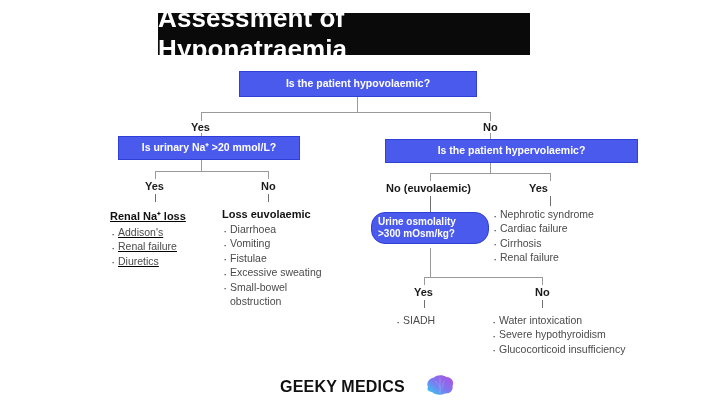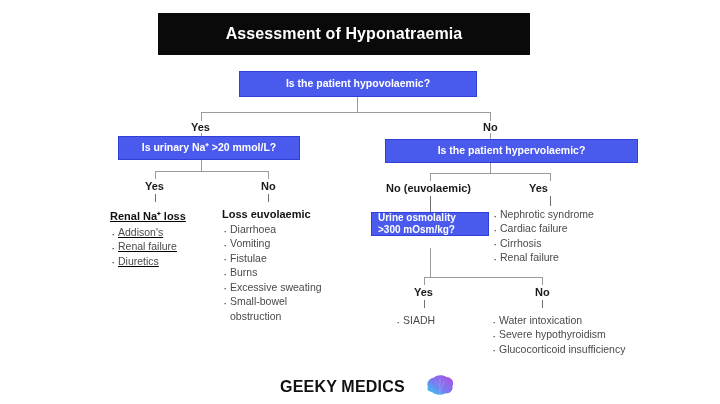--- a/index.html
+++ b/index.html
@@ -26,21 +26,21 @@
     top: 13px;
     width: 372px;
     height: 42px;
     background: #0a0a0a;
     display: flex;
     align-items: center;
     justify-content: center;
   }
   .title-banner .title-text {
     color: #ffffff;
-    font-size: 16px;
+    font-size: 26px;
     font-weight: bold;
     letter-spacing: 0.1px;
   }
 
   
   .dbox {
     position: absolute;
     background: #4a5aed;
     border: 1px solid #2f3fd8;
     color: #ffffff;
@@ -61,24 +61,25 @@
   #box-hypovolaemic {
     left: 239px; top: 71px; width: 238px; height: 26px;
   }
   #box-urinary-na {
     left: 118px; top: 136px; width: 182px; height: 24px;
   }
   #box-hypervolaemic {
     left: 385px; top: 139px; width: 253px; height: 24px;
   }
   #box-urine-osm {
-    left: 371px; top: 212px; width: 118px; height: 24px;
+    left: 371px; top: 212px; width: 118px; height: 32px;
     font-size: 10px;
     text-align: left;
     align-items: flex-start;
+    border-radius: 14px;
   }
   #box-urine-osm .l {
     display: block;
     width: 100%;
     text-align: left;
   }
 
   
   .ln {
     position: absolute;
@@ -197,21 +198,20 @@
       <li>Diuretics</li>
     </ul>
   </div>
 
   <div class="outcome" style="left:222px; top:208px;">
     <div class="head">Loss euvolaemic</div>
     <ul>
       <li>Diarrhoea</li>
       <li>Vomiting</li>
       <li>Fistulae</li>
-      <li>Burns</li>
       <li>Excessive sweating</li>
       <li style="width:72px;">Small-bowel obstruction</li>
     </ul>
   </div>
 
   <div class="dbox" id="box-hypervolaemic">
     <span>Is the patient hypervolaemic?</span>
   </div>
 
   <div class="ln v" style="left:490px; top:163px; height:10px;"></div>

